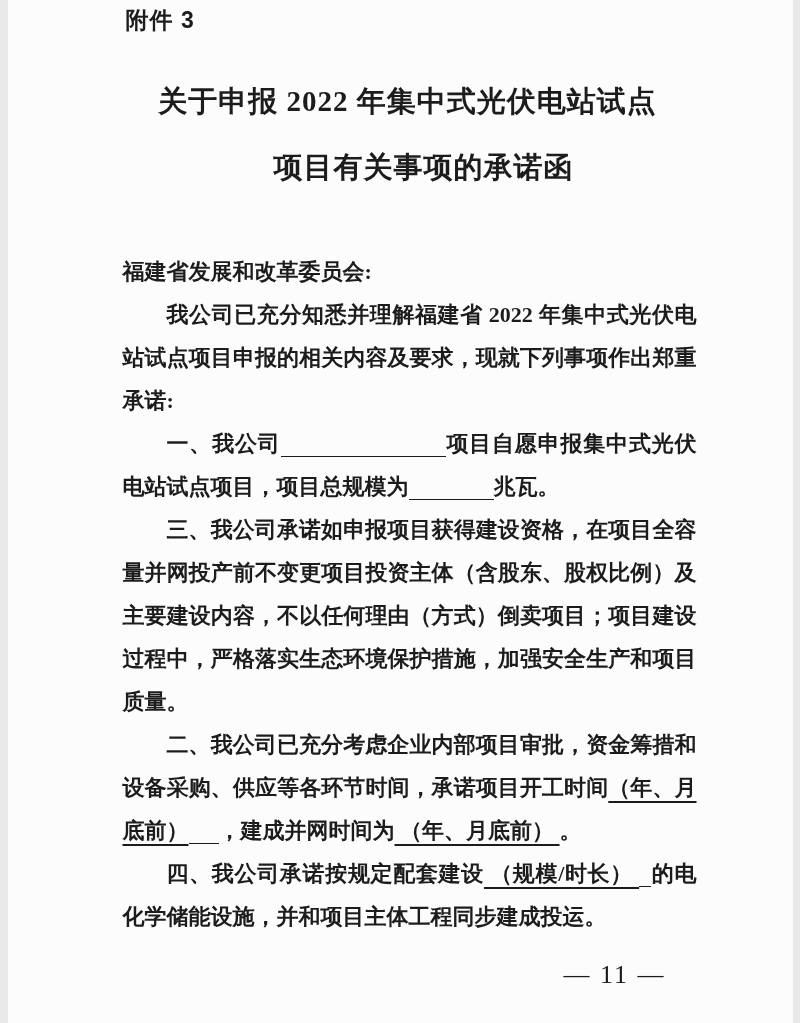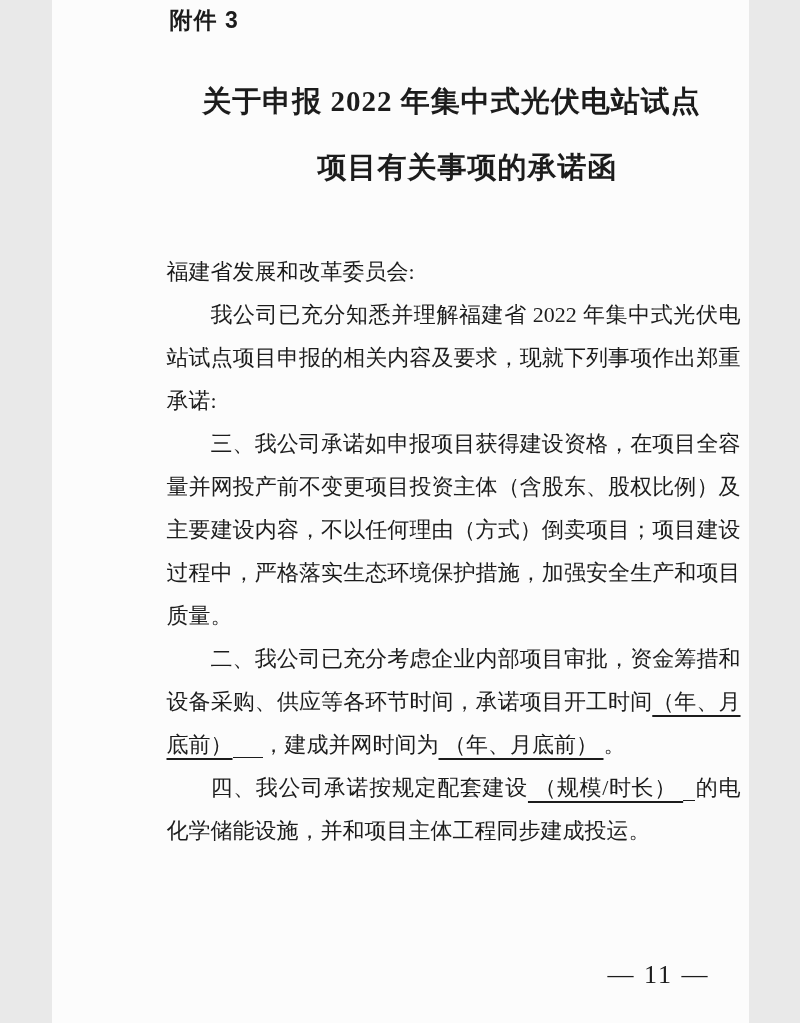--- a/index.html
+++ b/index.html
@@ -2,21 +2,21 @@
 <html><head>
 <meta charset="utf-8">
 <style>
   html, body {
     margin: 0;
     padding: 0;
     background: #e9e9e9;
   }
   .page {
     position: relative;
-    width: 697px;
+    width: 785px;
     height: 1023px;
     margin: 0 auto;
     background: #fcfcfc;
     color: #1c1c1c;
     font-family: "Liberation Serif", "DejaVu Serif", serif;
     overflow: hidden;
   }
   .attachment-label {
     position: absolute;
     top: 5px;
@@ -44,20 +44,21 @@
     margin-left: 32px;
   }
   .content {
     position: absolute;
     top: 250px;
     left: 115px;
     width: 574px;
     font-size: 22px;
     line-height: 43px;
     text-align: justify;
+    font-weight: bold;
   }
   .salutation {
     text-align: left;
   }
   .content p {
     margin: 0;
     text-indent: 2em;
   }
   .uline {
     text-decoration: underline;
@@ -89,20 +90,21 @@
   <div class="title-block">
     <div class="title-line">关于申报 2022 年集中式光伏电站试点</div>
     <div class="title-line">项目有关事项的承诺函</div>
   </div>
 
   <div class="content">
     <div class="salutation">福建省发展和改革委员会:</div>
 
     <p><span>我公司已充分知悉并理解福建省 2022 年集中式光伏电站试点项目申报的相关内容及要求，现就下列事项作出郑重承诺:</span></p>
 
+    <p><span>一、我公司</span><span class="blank" style="width: 165px;"></span><span>项目自愿申报集中式光伏电站试点项目，项目总规模为</span><span class="blank" style="width: 85px;"></span><span>兆瓦。</span></p>
 
     <p><span>三、我公司承诺如申报项目获得建设资格，在项目全容量并网投产前不变更项目投资主体（含股东、股权比例）及主要建设内容，不以任何理由（方式）倒卖项目；项目建设过程中，严格落实生态环境保护措施，加强安全生产和项目质量。</span></p>
 
     <p><span>二、我公司已充分考虑企业内部项目审批，资金筹措和设备采购、供应等各环节时间，承诺项目开工时间</span><span class="uline">（年、月底前）</span><span class="blank" style="width: 30px;"></span><span>，建成并网时间为</span><span class="uline">&nbsp;（年、月底前）&nbsp;</span><span>。</span></p>
 
     <p><span>四、我公司承诺按规定配套建设</span><span class="uline">&nbsp;（规模/时长）&nbsp;</span><span class="blank" style="width: 12px;"></span><span>的电化学储能设施，并和项目主体工程同步建成投运。</span></p>
   </div>
 
   <div class="page-number">— 11 —</div>
 

